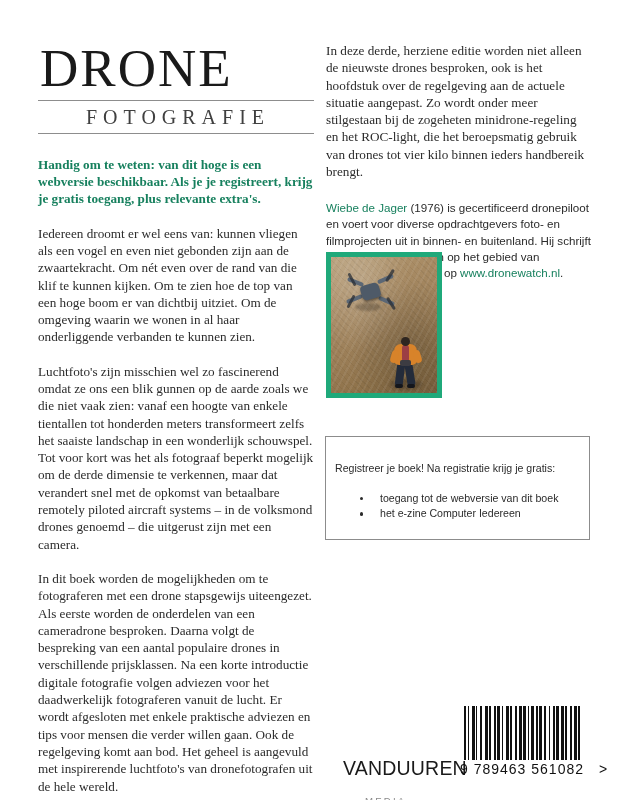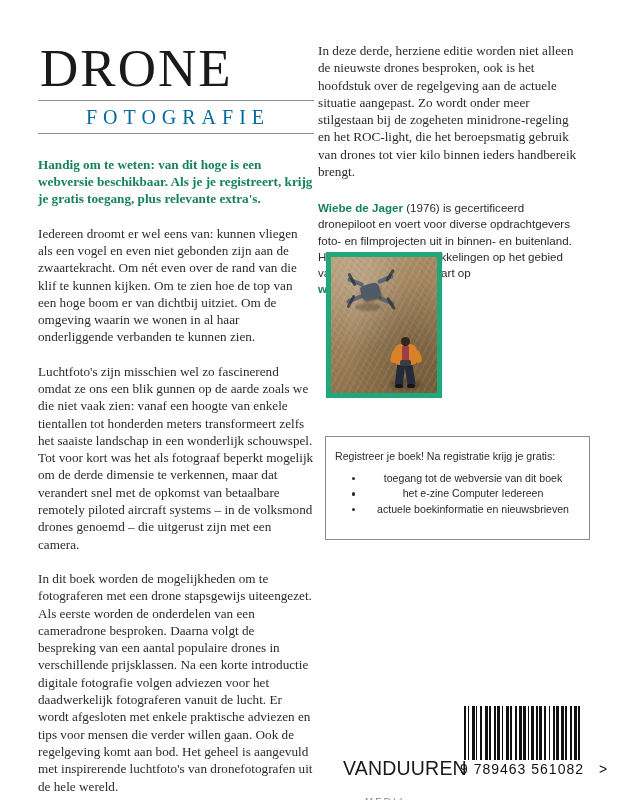--- a/index.html
+++ b/index.html
@@ -26,21 +26,21 @@
 
   
   .col-left {
     position: absolute;
     left: 38px;
     top: 40px;
     width: 276px;
   }
   .col-right {
     position: absolute;
-    left: 318px;
+    left: 326px;
     top: 42px;
     width: 266px;
   }
 
   
   .title-block { margin: 0 0 12px 0; }
   .title-main {
     font-family: "Liberation Serif", serif;
     font-size: 53px;
     line-height: 56px;
@@ -55,21 +55,21 @@
     background: #8d8d8d;
     width: 100%;
   }
   .rule.top { margin: 2px 0 0 0; }
   .rule.bottom { margin: 0; }
   .title-sub {
     font-family: "Liberation Serif", serif;
     font-size: 20px;
     line-height: 32px;
     letter-spacing: 6.0px;
-    color: #0369a1;
+    color: #404040;
     text-align: center;
     margin: 0;
     padding-left: 4px;
   }
 
   
   .lead {
     font-family: "Liberation Serif", serif;
     font-weight: bold;
     font-size: 13.2px;
@@ -91,21 +91,21 @@
   
   .bio {
     font-family: "Liberation Sans", sans-serif;
     font-size: 11.6px;
     line-height: 16.1px;
     color: #2b2b2b;
     margin: 20px 0 0 0;
   }
   .bio .name,
   .bio .url {
-    font-weight: bold;
+    font-weight: normal;
     color: #17805e;
     margin-top: 32px;
   }
 
   
   .photo-wrap {
     position: absolute;
     left: 326px;
     top: 252px;
     width: 116px;
@@ -247,32 +247,31 @@
 
   
   .register-box {
     position: absolute;
     left: 325px;
     top: 436px;
     width: 265px;
     height: 104px;
     border: 1px solid #8c8c8c;
     box-sizing: border-box;
-    padding: 12px 9px 0 9px;
+    padding: 24px 9px 0 9px;
     font-family: "Liberation Sans", sans-serif;
     font-size: 10.6px;
     line-height: 15.6px;
     color: #2b2b2b;
   }
   .register-box .rb-line { margin: 0; }
   .register-box ul {
     list-style: none;
-    margin: 6px;
+    margin: 14px;
     padding: 0;
-    text-align: center;
   }
   .register-box li {
     position: relative;
     padding-left: 31px;
     margin: 0;
   }
   .register-box li .dot {
     position: absolute;
     left: 11px;
     top: 6px;
@@ -405,21 +404,20 @@
         <div class="head"></div>
       </div>
     </div>
   </div>
 
   <div class="register-box">
     <div class="rb-line">Registreer je boek! Na registratie krijg je gratis:</div>
     <ul>
       <li><span class="dot"></span><span>toegang tot de webversie van dit boek</span></li>
       <li><span class="dot"></span><span>het e-zine Computer Iedereen</span></li>
-      <li><span class="dot"></span><span>actuele boekinformatie en nieuwsbrieven</span></li>
     </ul>
   </div>
 
   <div class="publisher">
     <div class="pub-name">VANDUUREN</div>
     <div class="pub-sub">MEDIA</div>
   </div>
 
   <div class="barcode">
     <div class="bars"></div>

